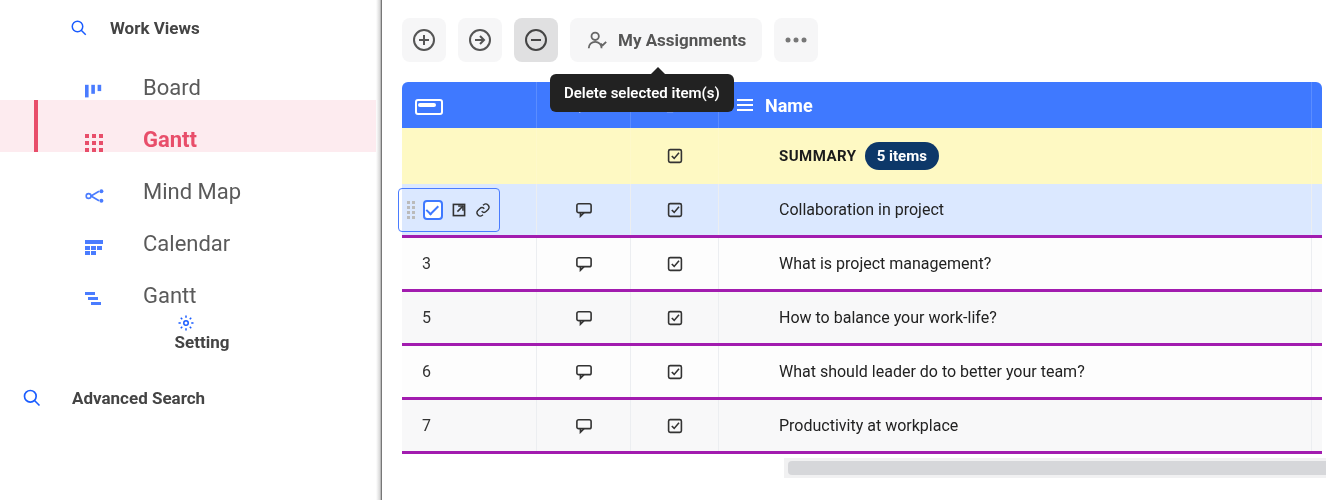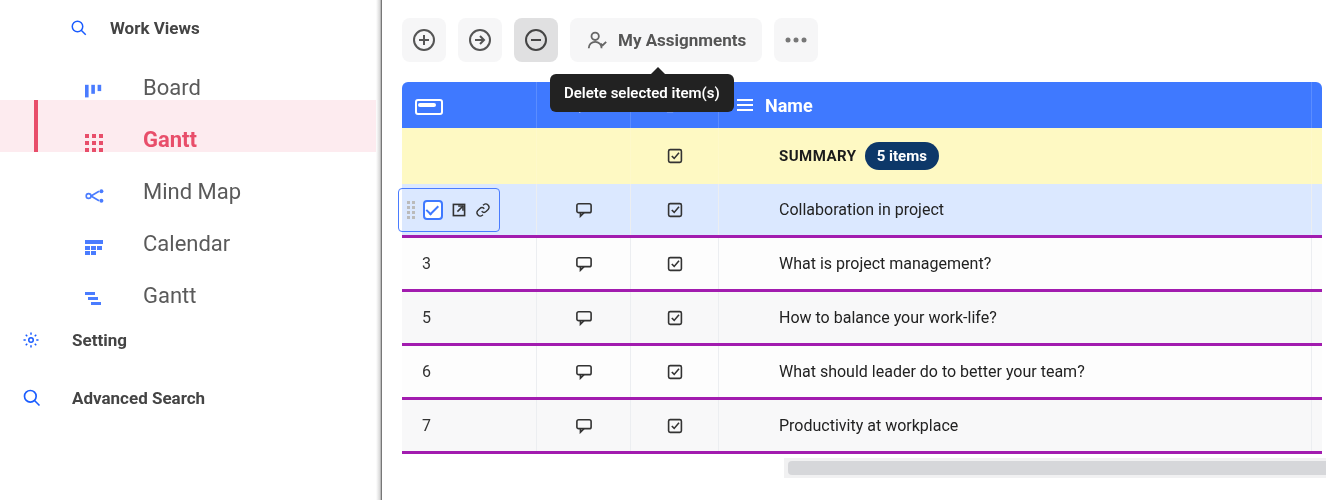--- a/index.html
+++ b/index.html
@@ -347,21 +347,21 @@
     <span class="ic">
       <svg width="18" height="16" viewBox="0 0 18 16">
           <rect x="0" y="0" width="10" height="3" fill="#4a7cff"></rect>
           <rect x="3" y="5" width="10" height="3" fill="#4a7cff"></rect>
           <rect x="6" y="10" width="10" height="3" fill="#4a7cff"></rect>
         </svg>
     </span>
     <span>Gantt</span>
   </div>
 
-  <div class="sidebar-topitem" style="margin-top:6px;">
+  <div class="sidebar-topitem" style="margin-top:6px;flex-direction:column;">
     <span class="ic">
       <svg width="18" height="18" viewBox="0 0 24 24">
           <circle cx="12" cy="12" r="3" fill="none" stroke="#1a5cff" stroke-width="2"></circle>
           <path d="M12 2v3M12 19v3M2 12h3M19 12h3M5 5l2 2M17 17l2 2M19 5l-2 2M7 17l-2 2" stroke="#1a5cff" stroke-width="2"></path>
         </svg>
     </span>
     <span>Setting</span>
   </div>
 
   <div class="sidebar-topitem" style="margin-top:6px;">

